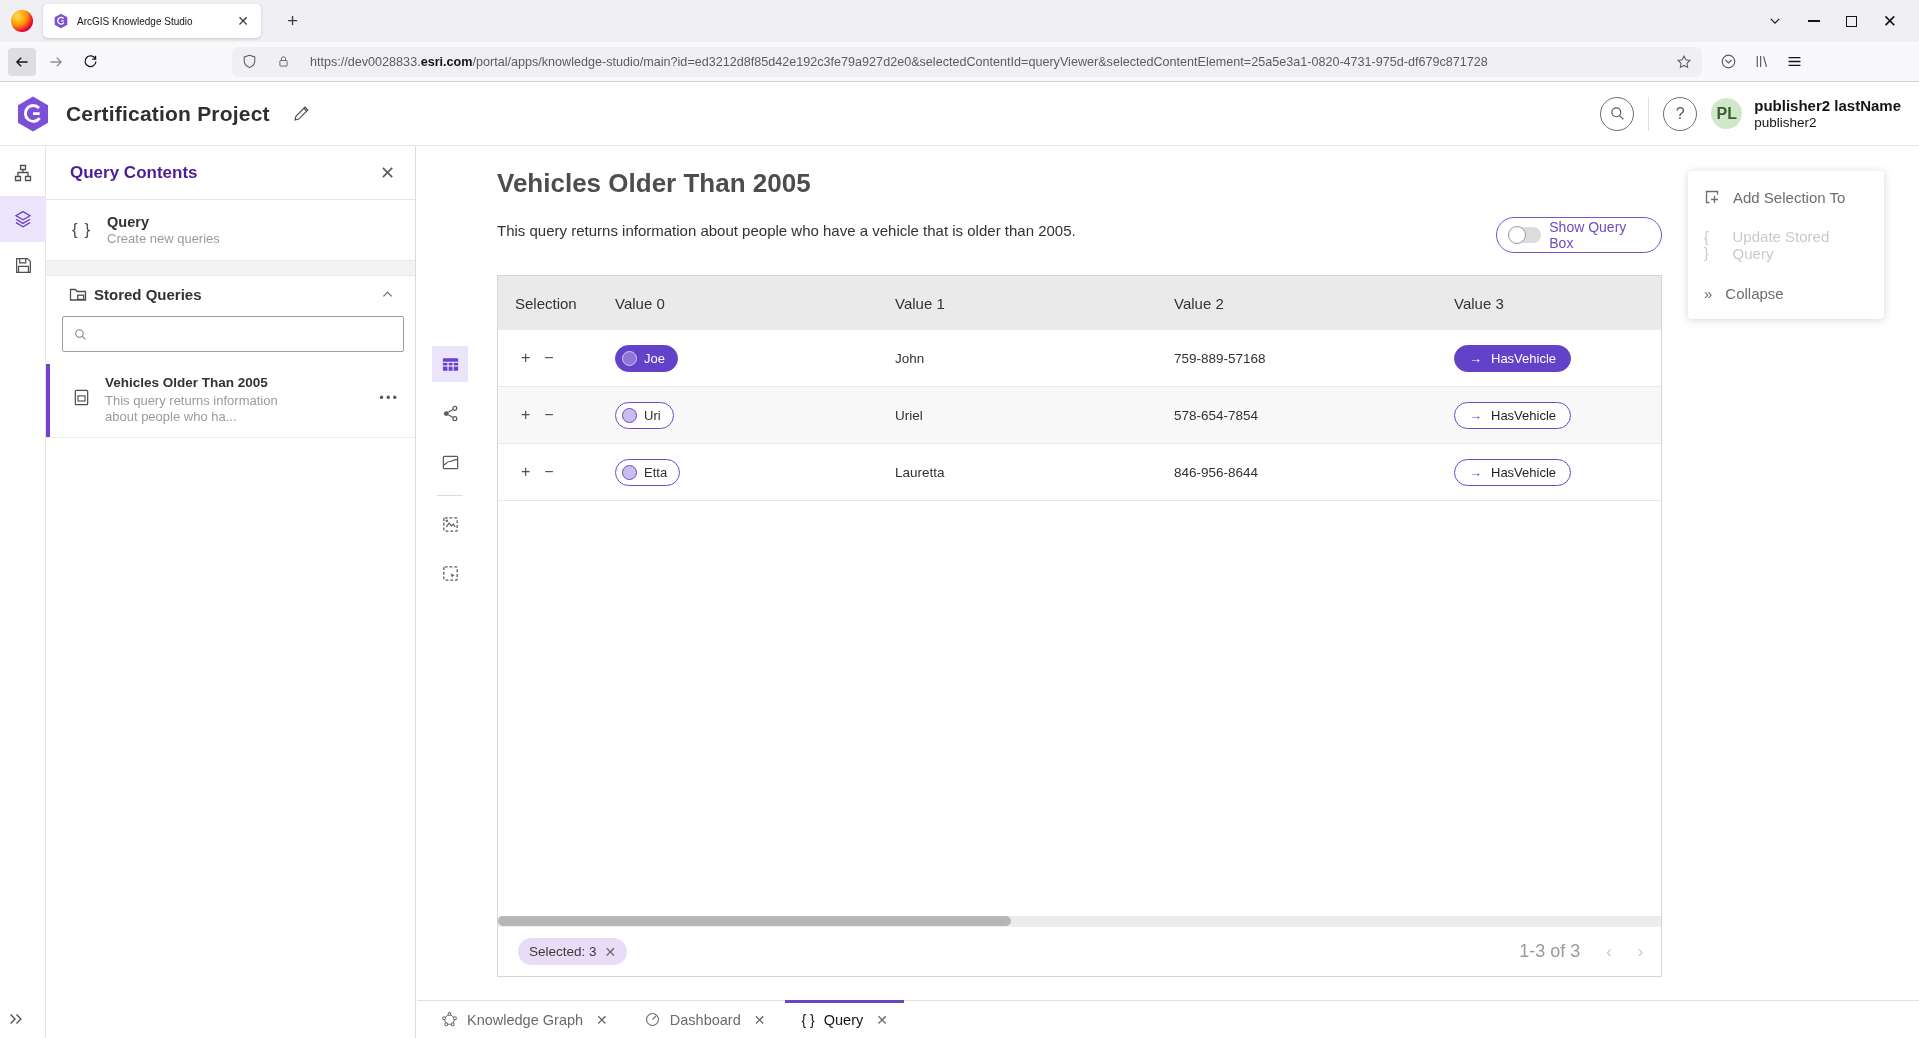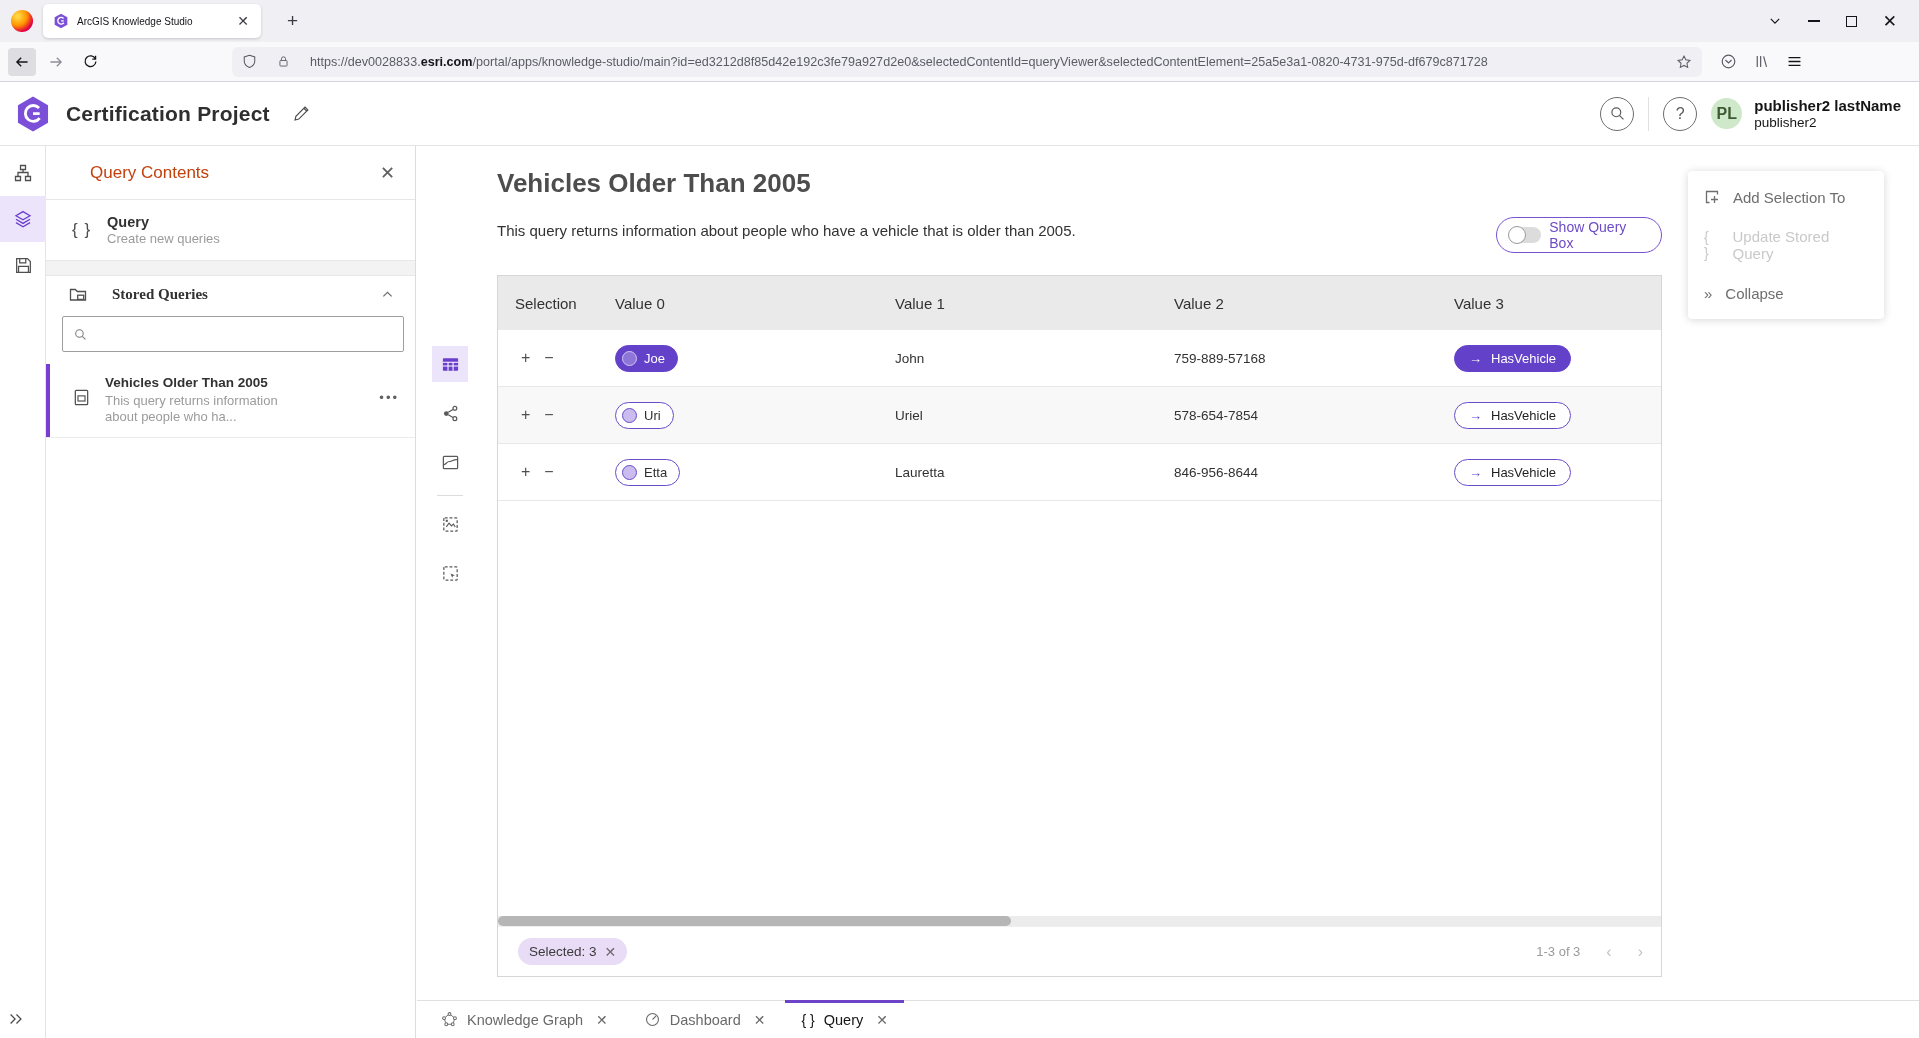--- a/index.html
+++ b/index.html
@@ -48,28 +48,28 @@
 
   
   #rail { position:absolute; left:0; top:146px; width:46px; height:892px; background:#fff; border-right:1px solid #e4e4e4; }
   .rail-btn { width:46px; height:46px; display:flex; align-items:center; justify-content:center; }
   .rail-btn.sel { background:#ece4fa; }
   .rail-expand { position:absolute; left:7px; bottom:10px; }
 
   
   #leftpanel { position:absolute; left:46px; top:146px; width:370px; height:892px; background:#fff; border-right:1px solid #dcdcdc; }
   .lp-header { height:54px; display:flex; align-items:center; padding:0 20px 0 24px; border-bottom:1px solid #e6e6e6; }
-  .lp-title { font-size:17px; font-weight:400; color:#c2410c; flex:1;margin-left:20px; }
+  .lp-title { font-size:17px; font-weight:700; color:#4c1d95; flex:1; }
   .lp-close { color:#5f5f5f; font-size:18px; }
   .lp-item { height:60px; display:flex; align-items:center; gap:16px; padding:0 20px 0 26px; }
   .braces { font-size:17px; color:#4f4f4f; letter-spacing:1px; }
   .lp-item-title { font-size:14.5px; font-weight:700; color:#323232; line-height:18px; }
   .lp-item-sub { font-size:13px; color:#9b9b9b; line-height:16px; }
   .lp-band { height:16px; background:#f3f3f3; border-top:1px solid #e8e8e8; border-bottom:1px solid #e8e8e8; }
-  .lp-section { height:36px; display:flex; align-items:center; gap:24px; padding:0 20px 0 22px;font-family:Liberation Serif, serif; }
+  .lp-section { height:36px; display:flex; align-items:center; gap:6px; padding:0 20px 0 22px; }
   .lp-section-title { font-size:15px; font-weight:700; color:#323232; flex:1; }
   .lp-search { margin:4px 12px 12px 16px; width:342px; height:36px; border:1px solid #9e9e9e; border-radius:2px;
     display:flex; align-items:center; padding:0 10px; gap:8px; background:#fff; }
   .lp-search input { border:none; outline:none; flex:1; font-size:13px; font-family:inherit; background:transparent; }
   .sq-item { position:relative; padding:10px 16px 12px 26px; display:flex; gap:14px; border-bottom:1px solid #ececec; }
   .sq-bar { position:absolute; left:0; top:0; bottom:0; width:4px; background:#7a3dd1; }
   .sq-title { font-size:13.5px; color:#323232; font-weight:600; line-height:17px; margin-bottom:2px; }
   .sq-desc { font-size:13px; color:#9b9b9b; line-height:16px; width:190px; }
   .sq-more { margin-left:auto; color:#5f5f5f; font-size:13px; letter-spacing:2px; align-self:flex-start; margin-top:16px; }
 
@@ -112,21 +112,21 @@
 
   .tspacer { flex:1 1 auto; }
   .hscroll { height:10px; background:#ececec; flex:0 0 auto; position:relative; }
   .hthumb { position:absolute; left:0; top:0; width:513px; height:10px; background:#b6b6b6; border-radius:5px; }
   .tfoot { height:50px; flex:0 0 auto; display:flex; align-items:center; justify-content:space-between;
     padding:0 18px 0 20px; border-top:1px solid #efefef; }
   .chip { display:inline-flex; align-items:center; gap:8px; height:27px; padding:0 11px; border-radius:14px;
     font-size:13.5px; color:#3a3a3a; }
   .chip-x { color:#6a6a6a; font-size:14px; }
   .pager { display:flex; align-items:center; gap:26px; }
-  .pager-label { font-size:13px; color:#9a9a9a; }
+  .pager-label { font-size:18px; color:#9a9a9a; }
   .pg-arrow { color:#c4c4c4; font-size:16px; }
 
   
   #ctxmenu { position:absolute; left:1688px; top:171px; width:196px; background:#fff; border-radius:4px;
     box-shadow:0 1px 8px rgba(0,0,0,.16); z-index:40; padding:2px 0; }
   .menu-item { height:48px; display:flex; align-items:center; gap:13px; padding:0 16px; font-size:15px; color:#6e6e6e; }
   .menu-item.disabled { color:#c9c9c9; }
   .menu-braces { font-size:14px; letter-spacing:1px; }
   .menu-chevrons { font-size:15px; }
 

